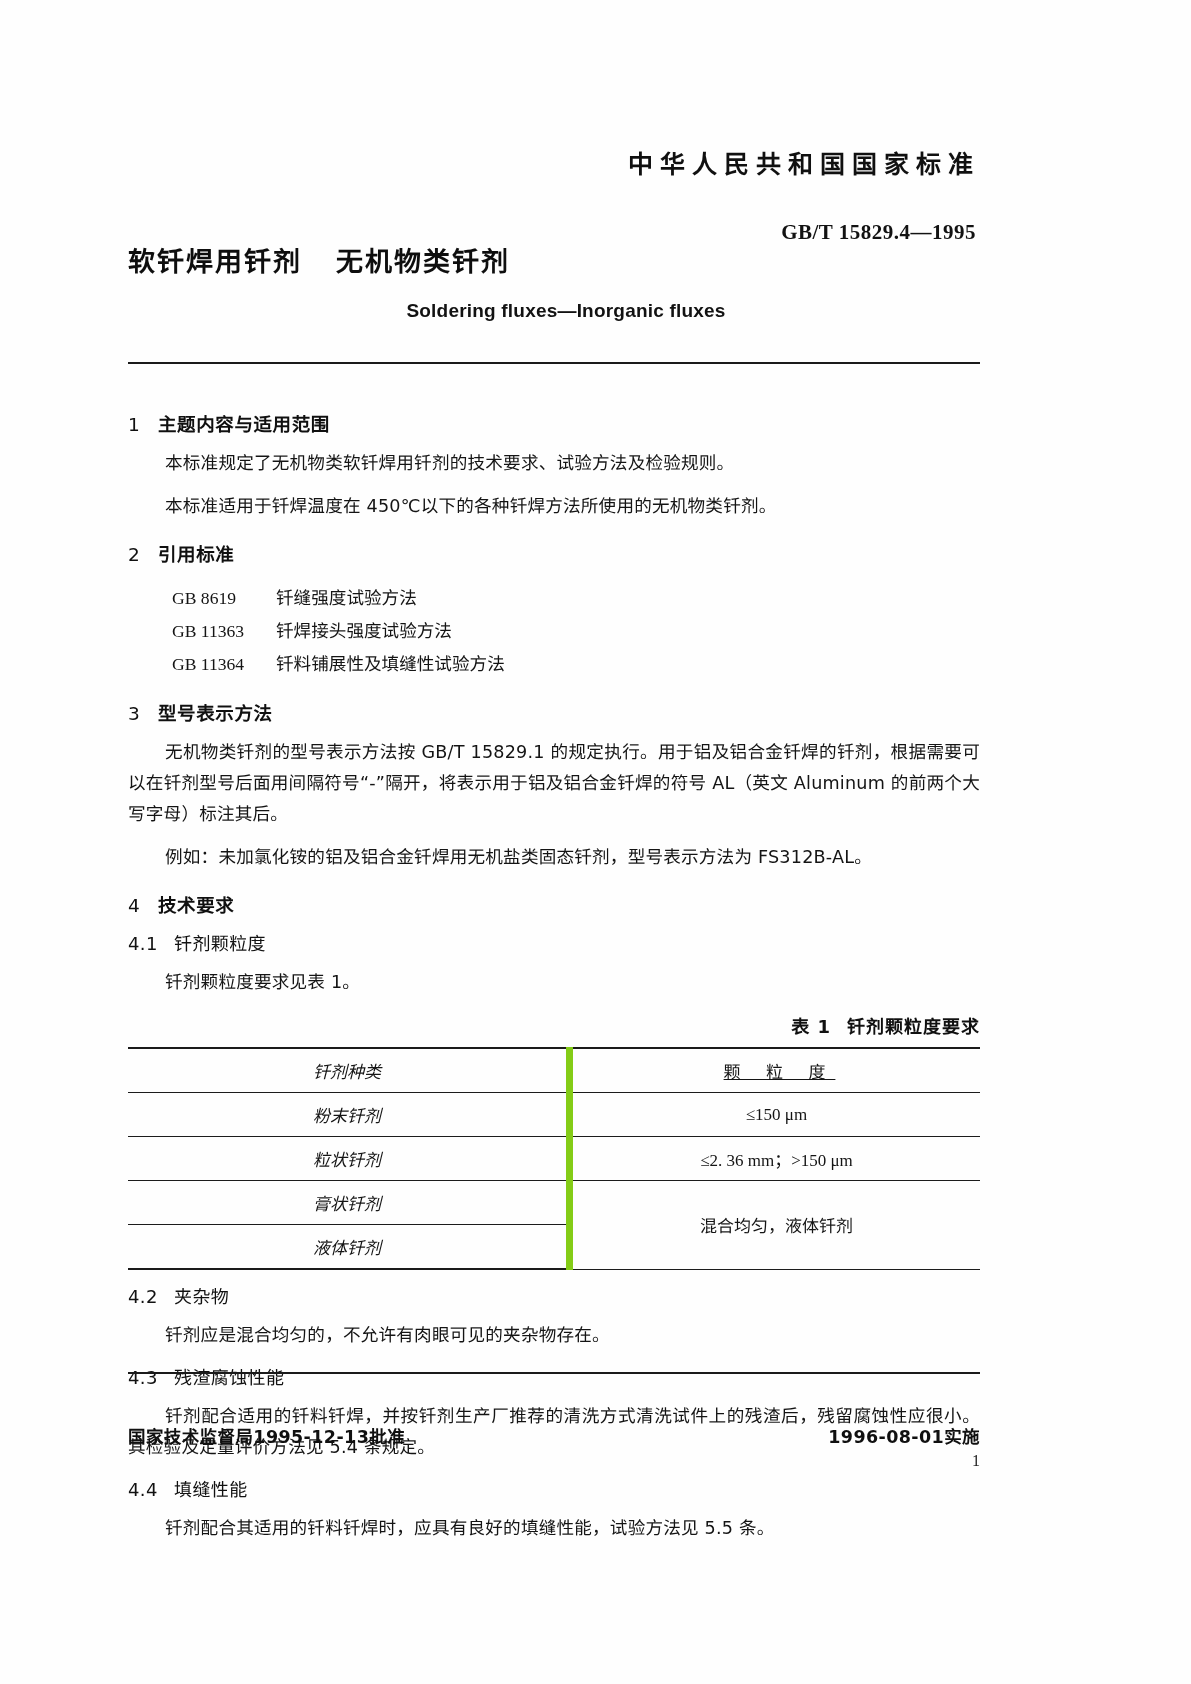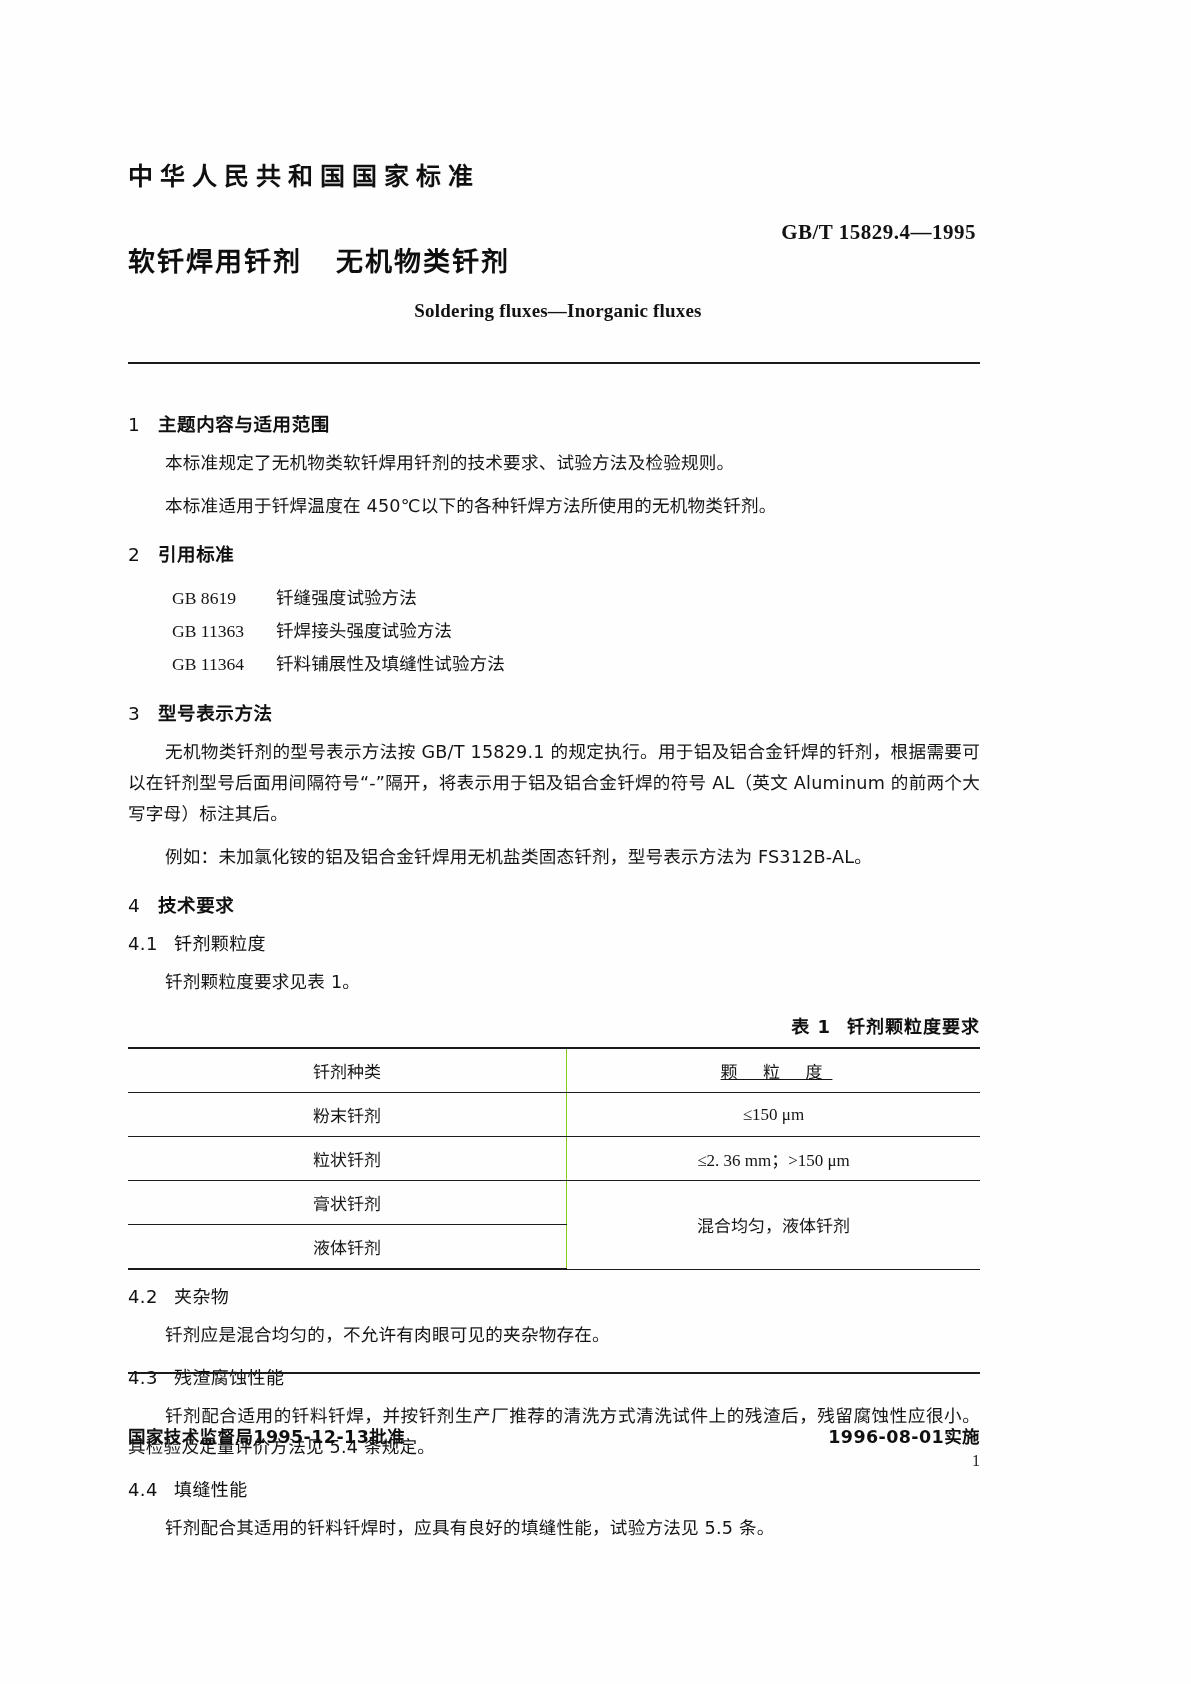--- a/index.html
+++ b/index.html
@@ -25,23 +25,23 @@
     left: 128px;
     top: 0;
     width: 852px;
     height: 1684px;
   }
 
   
   .masthead {
     position: absolute;
     left: 0;
-    top: 156px;
-    width: 852px;
-    text-align: left;
+    top: 144px;
+    width: 852px;
+    text-align: right;
   }
   .national-title {
     font-family: "DejaVu Sans", "Liberation Sans", sans-serif;
     font-weight: 700;
     font-size: 25px;
     letter-spacing: 7px;
     color: #101010;
     white-space: nowrap;
   }
   .std-number {
@@ -68,25 +68,25 @@
     font-family: "DejaVu Sans", "Liberation Sans", sans-serif;
     font-weight: 700;
     font-size: 27px;
     letter-spacing: 2px;
     color: #0e0e0e;
     white-space: nowrap;
   }
   .doc-title .gap { display: inline-block; width: 34px; }
   .doc-subtitle {
     position: absolute;
-    left: 4px;
+    left: 12px;
     top: 300px;
     width: 852px;
     text-align: center;
-    font-family: Liberation Serif, serif;
+    font-family: Liberation Sans, sans-serif;
     font-weight: 700;
     font-size: 19px;
     letter-spacing: 0.2px;
     color: #121212;
     white-space: nowrap;
   }
   .rule-top {
     position: absolute;
     left: 0;
     top: 362px;
@@ -172,21 +172,21 @@
     font-size: 17px;
     color: #141414;
   }
   table.t1 td {
     border-top: 1px solid #1c1c1c;
     border-bottom: 1px solid #1c1c1c;
     text-align: center;
     padding: 9px 4px;
     height: 22px;
   }
-  table.t1 td.left-col { border-right: 1px solid #84cc16; width: 430px; }
+  table.t1 td.left-col { border-right: 7px solid #84cc16; width: 430px; font-style: italic; }
   table.t1 tr.head td { font-weight: 400; }
   table.t1 tr.head td.k { letter-spacing: 10px; padding-left: 10px; text-decoration: underline; }
   table.t1 tr:first-child td { border-top: 2.3px solid #1a1a1a; }
   table.t1 tr:last-child td { border-bottom: 2.3px solid #1a1a1a; }
   table.t1 td.merged { vertical-align: middle; }
   .unit { font-family: "Liberation Serif", serif; }
 
   
   .footer-rule {
     position: absolute;

